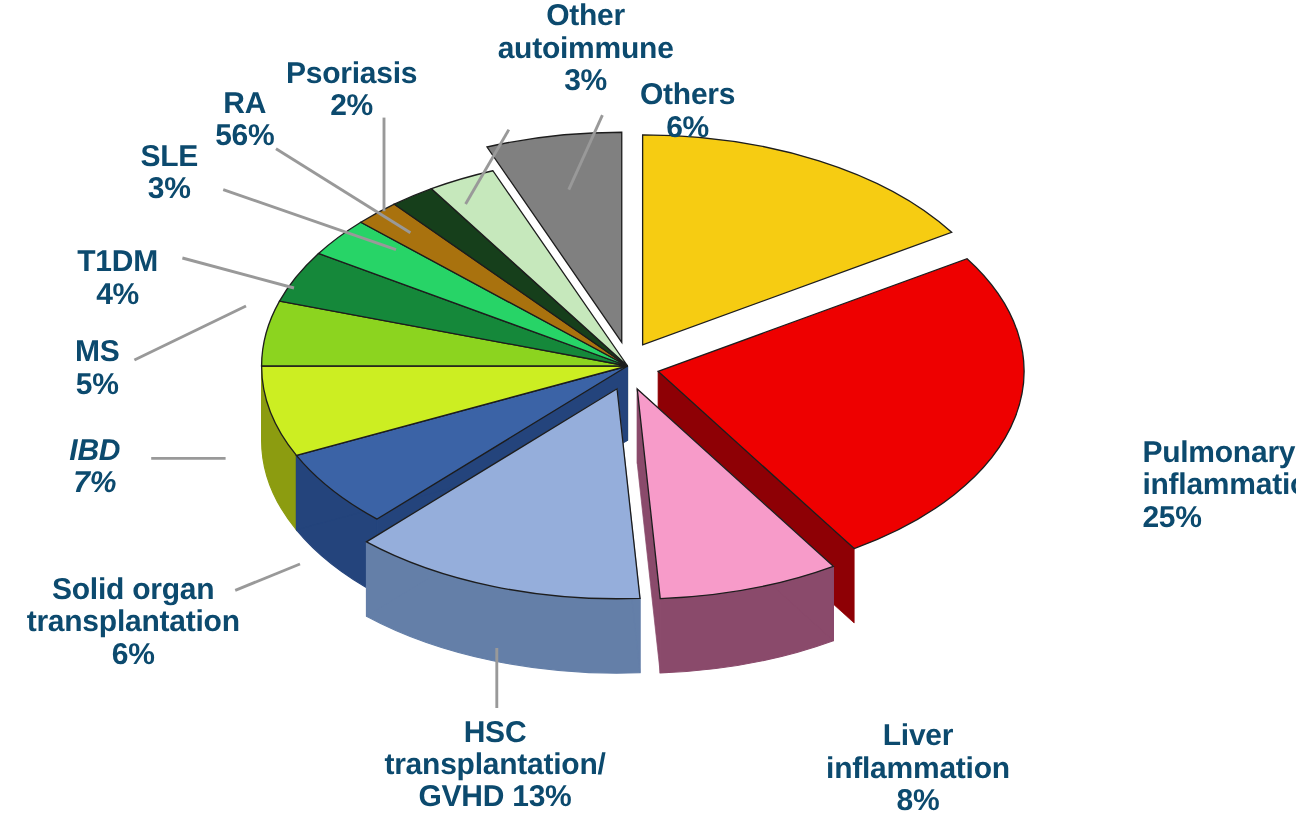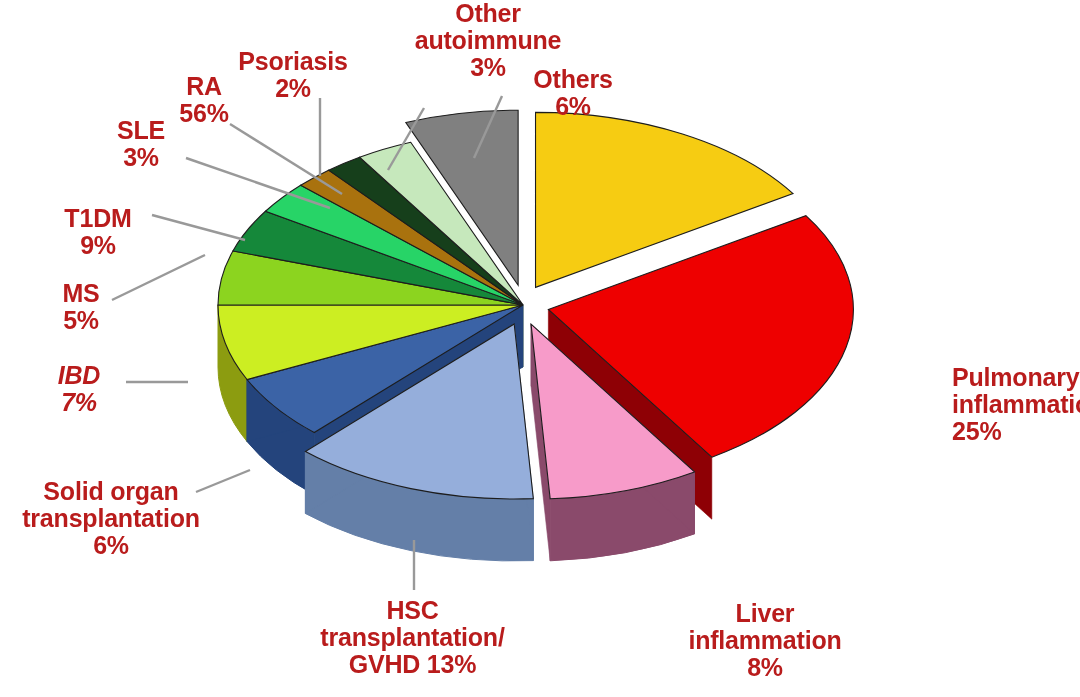--- a/index.html
+++ b/index.html
@@ -1,20 +1,20 @@
 <!DOCTYPE html>
 <html><head>
 <meta charset="utf-8">
 <style>
   html,body{margin:0;padding:0;background:#ffffff;}
   body{width:1080px;height:697px;position:relative;overflow:hidden;
        font-family:"Liberation Sans",sans-serif;}
   #stage{position:absolute;inset:0;width:1080px;height:697px;background:#fff;}
   svg#pie{position:absolute;left:0;top:0;width:1080px;height:697px;}
-  .lbl{position:absolute;color:#b91c1c;font-weight:bold;font-size:25px;
+  .lbl{position:absolute;color:#0c4a6e;font-weight:bold;font-size:25px;
        line-height:1.08;letter-spacing:-0.2px;white-space:pre-line;}
   .lbl.c{text-align:center;}
   .lbl.l{text-align:left;margin-left:44px;}
 </style>
 </head>
 <body>
 
 <div id="stage">
 
   <svg id="pie" viewBox="0 0 1080 697">
@@ -79,21 +79,21 @@
 transplantation
 6%</div>
 
   <div class="lbl c" style="left:34px;top:362px;width:90px;font-style:italic;">IBD
 7%</div>
 
   <div class="lbl c" style="left:38px;top:280px;width:86px;">MS
 5%</div>
 
   <div class="lbl c" style="left:42px;top:205px;width:112px;">T1DM
-9%</div>
+4%</div>
 
   <div class="lbl c" style="left:92px;top:117px;width:98px;">SLE
 3%</div>
 
   <div class="lbl c" style="left:166px;top:73px;width:76px;">RA
 56%</div>
 
   <div class="lbl c" style="left:222px;top:48px;width:142px;">Psoriasis
 2%</div>
 

